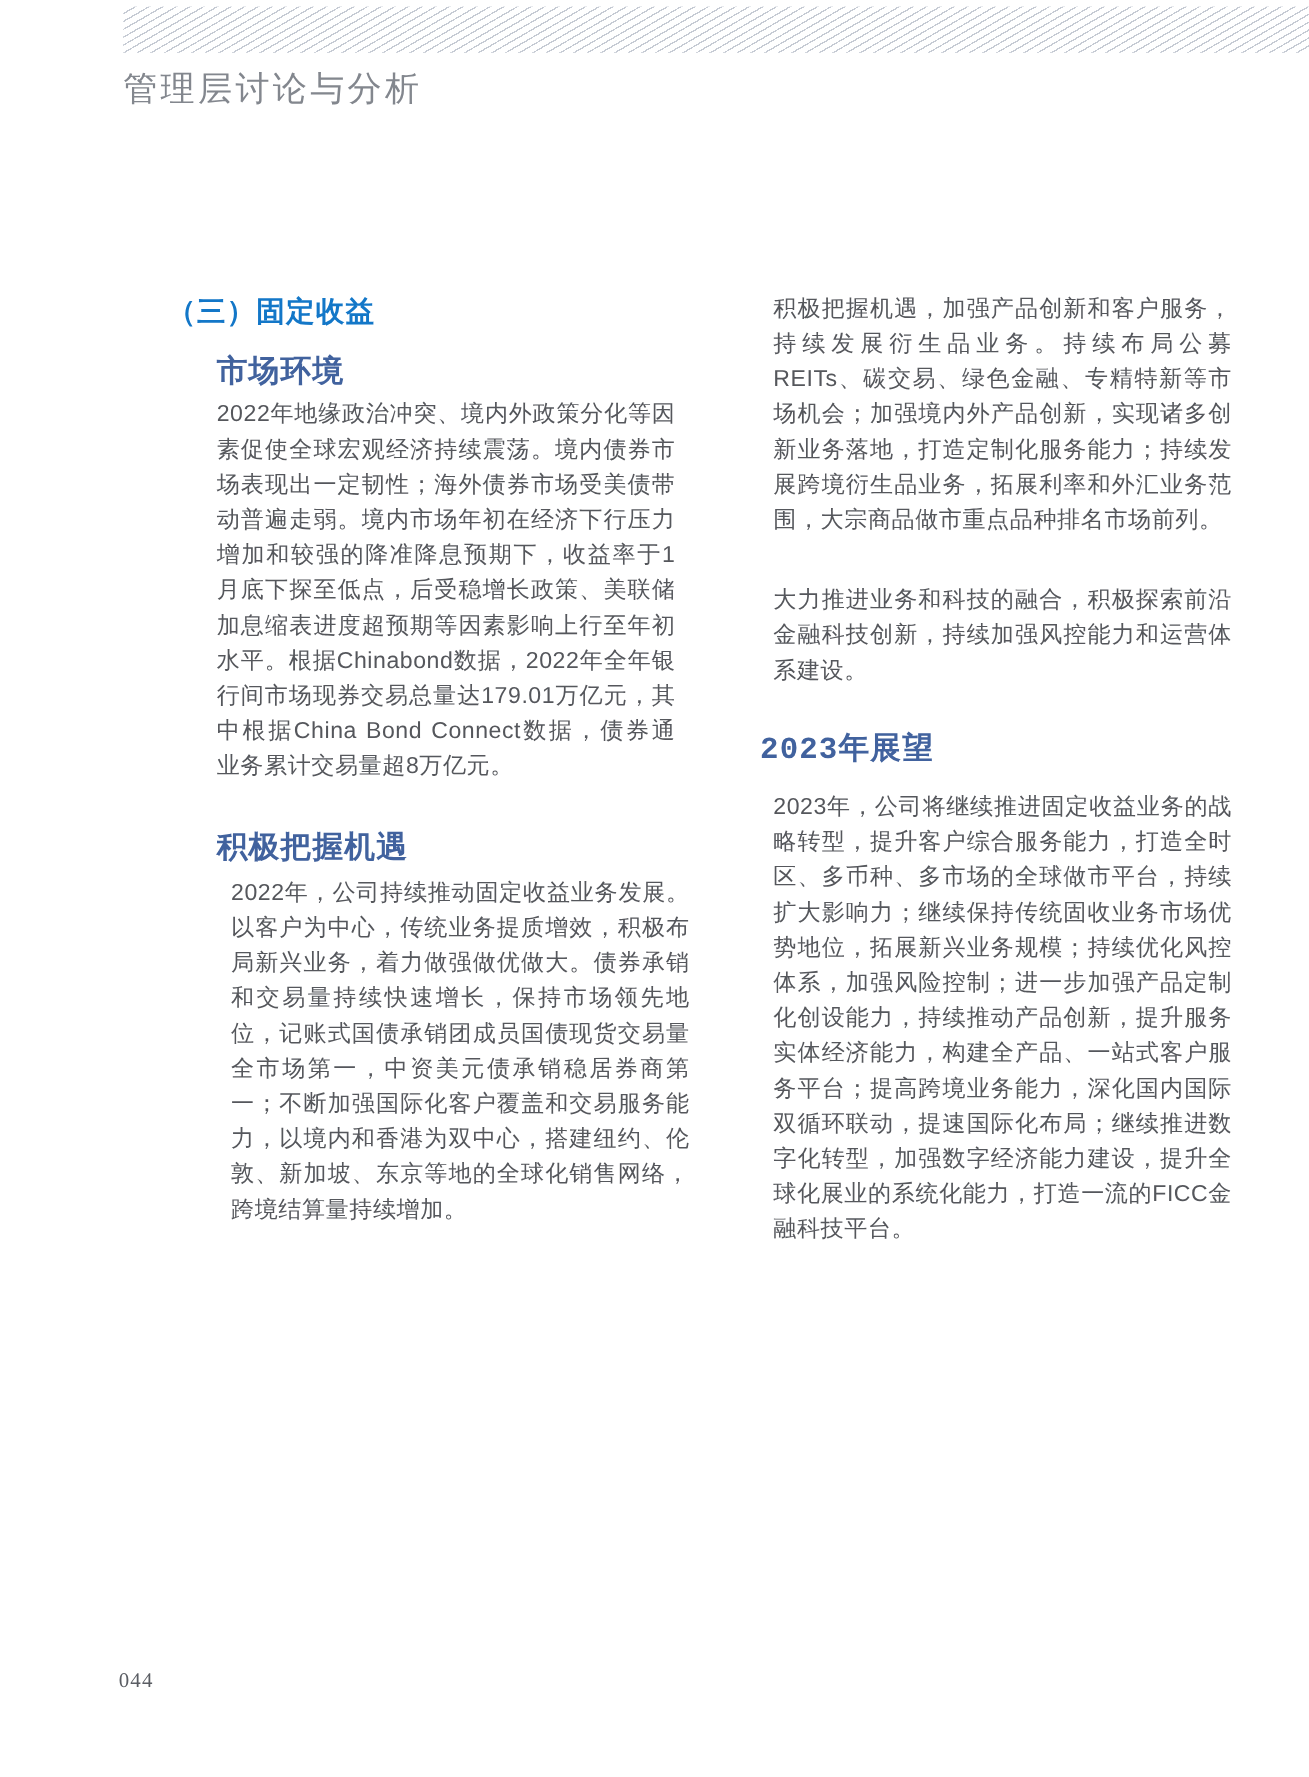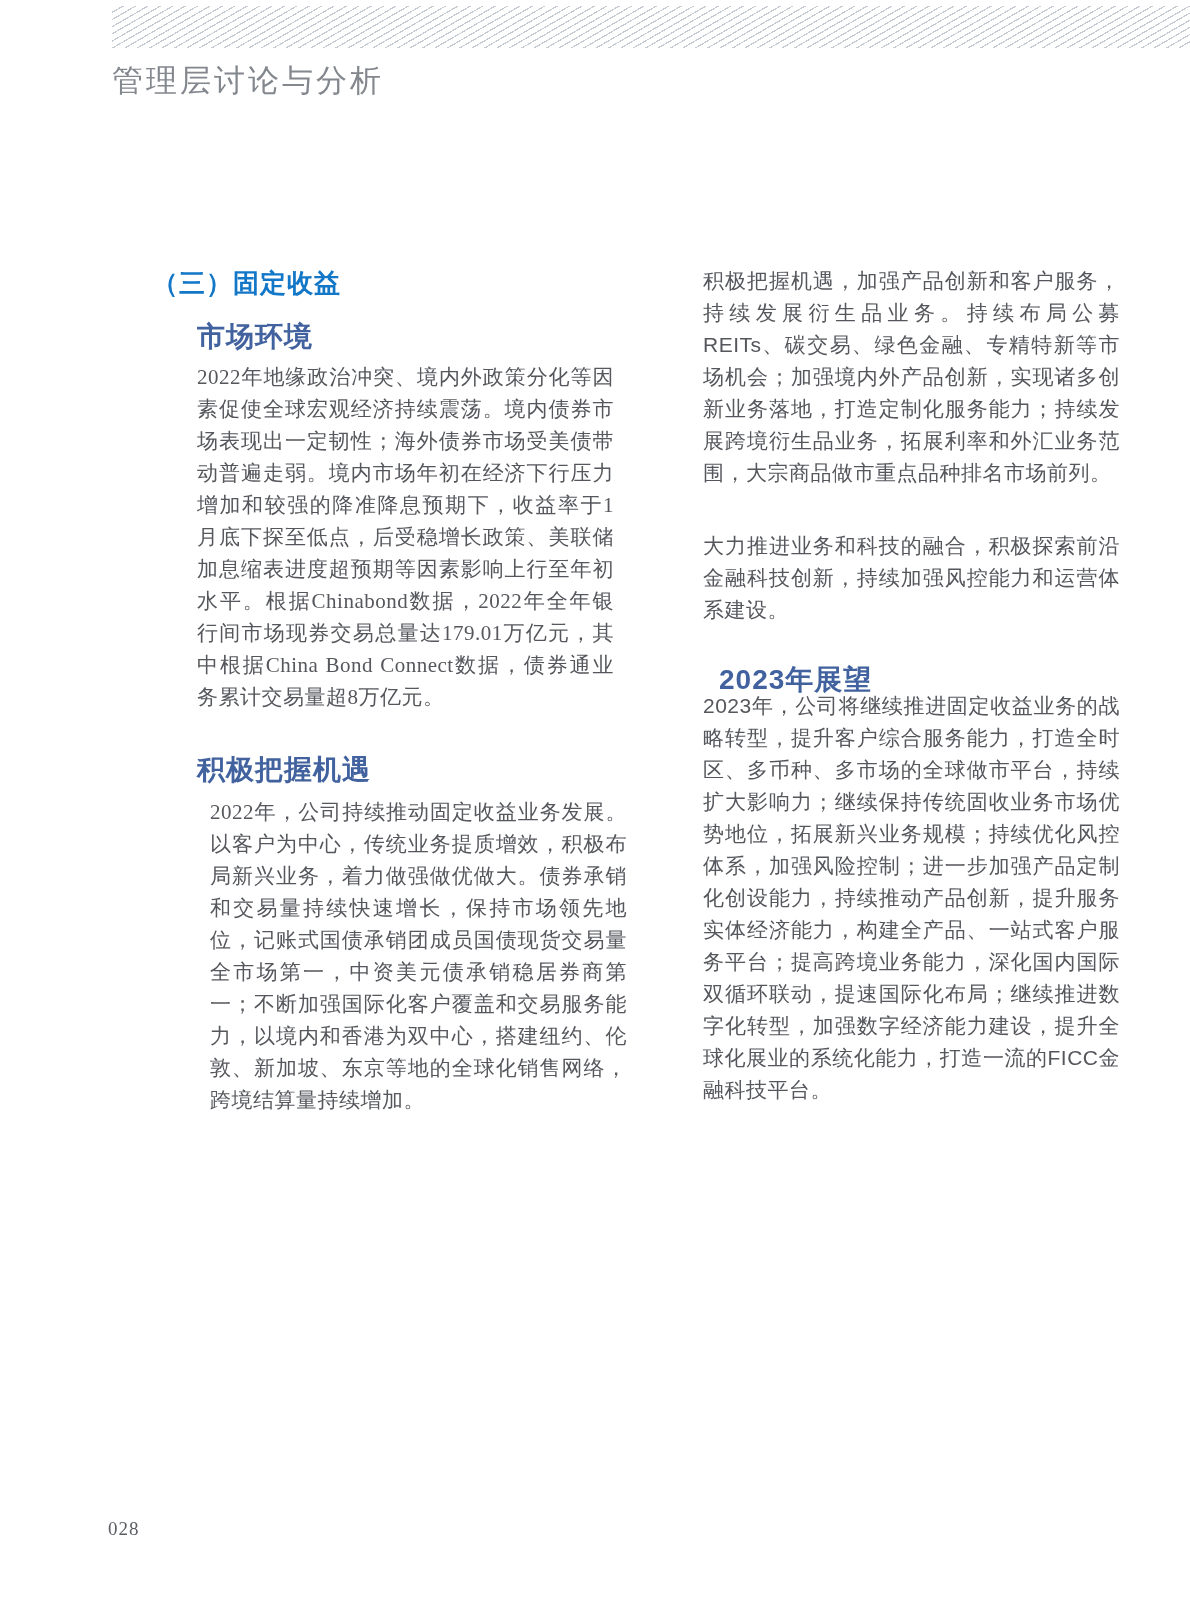--- a/index.html
+++ b/index.html
@@ -47,21 +47,21 @@
   .body-para{
     position:absolute;
     width:417px;
     font-size:21px;
     line-height:32px;
     color:#55575c;
     text-align:justify;
     text-justify:inter-character;
     letter-spacing:0.5px;
   }
-  .left-col{left:197px;font-family:Liberation Serif, serif;}
+  .left-col{left:197px;}
   .right-col{left:703px;}
   .page-number{
     position:absolute;
     left:108px;top:1518px;
     font-family:"Liberation Serif","DejaVu Serif",serif;
     font-size:19px;
     color:#5a5d63;
     letter-spacing:1px;
   }
 </style>
@@ -81,19 +81,19 @@
   <div class="body-para left-col" style="top:361px;">2022年地缘政治冲突、境内外政策分化等因素促使全球宏观经济持续震荡。境内债券市场表现出一定韧性；海外债券市场受美债带动普遍走弱。境内市场年初在经济下行压力增加和较强的降准降息预期下，收益率于1月底下探至低点，后受稳增长政策、美联储加息缩表进度超预期等因素影响上行至年初水平。根据Chinabond数据，2022年全年银行间市场现券交易总量达179.01万亿元，其中根据China Bond Connect数据，债券通业务累计交易量超8万亿元。</div>
 
   <div class="sub-heading" style="left:197px;top:751px;">积极把握机遇</div>
 
   <div class="body-para left-col" style="top:796px;margin-left:13px;">2022年，公司持续推动固定收益业务发展。以客户为中心，传统业务提质增效，积极布局新兴业务，着力做强做优做大。债券承销和交易量持续快速增长，保持市场领先地位，记账式国债承销团成员国债现货交易量全市场第一，中资美元债承销稳居券商第一；不断加强国际化客户覆盖和交易服务能力，以境内和香港为双中心，搭建纽约、伦敦、新加坡、东京等地的全球化销售网络，跨境结算量持续增加。</div>
 
   <div class="body-para right-col" style="top:265px;">积极把握机遇，加强产品创新和客户服务，持续发展衍生品业务。持续布局公募REITs、碳交易、绿色金融、专精特新等市场机会；加强境内外产品创新，实现诸多创新业务落地，打造定制化服务能力；持续发展跨境衍生品业务，拓展利率和外汇业务范围，大宗商品做市重点品种排名市场前列。</div>
 
   <div class="body-para right-col" style="top:530px;">大力推进业务和科技的融合，积极探索前沿金融科技创新，持续加强风控能力和运营体系建设。</div>
 
-  <div class="sub-heading" style="left:719px;top:661px;">2023年展望</div>
+  <div class="sub-heading" style="left:691px;top:661px;font-family:Liberation Mono, monospace;">2023年展望</div>
 
-  <div class="body-para right-col" style="top:690px;">2023年，公司将继续推进固定收益业务的战略转型，提升客户综合服务能力，打造全时区、多币种、多市场的全球做市平台，持续扩大影响力；继续保持传统固收业务市场优势地位，拓展新兴业务规模；持续优化风控体系，加强风险控制；进一步加强产品定制化创设能力，持续推动产品创新，提升服务实体经济能力，构建全产品、一站式客户服务平台；提高跨境业务能力，深化国内国际双循环联动，提速国际化布局；继续推进数字化转型，加强数字经济能力建设，提升全球化展业的系统化能力，打造一流的FICC金融科技平台。</div>
+  <div class="body-para right-col" style="top:718px;">2023年，公司将继续推进固定收益业务的战略转型，提升客户综合服务能力，打造全时区、多币种、多市场的全球做市平台，持续扩大影响力；继续保持传统固收业务市场优势地位，拓展新兴业务规模；持续优化风控体系，加强风险控制；进一步加强产品定制化创设能力，持续推动产品创新，提升服务实体经济能力，构建全产品、一站式客户服务平台；提高跨境业务能力，深化国内国际双循环联动，提速国际化布局；继续推进数字化转型，加强数字经济能力建设，提升全球化展业的系统化能力，打造一流的FICC金融科技平台。</div>
 
-  <div class="page-number">028</div>
+  <div class="page-number">044</div>
 
 </div>
 
 </body></html>

